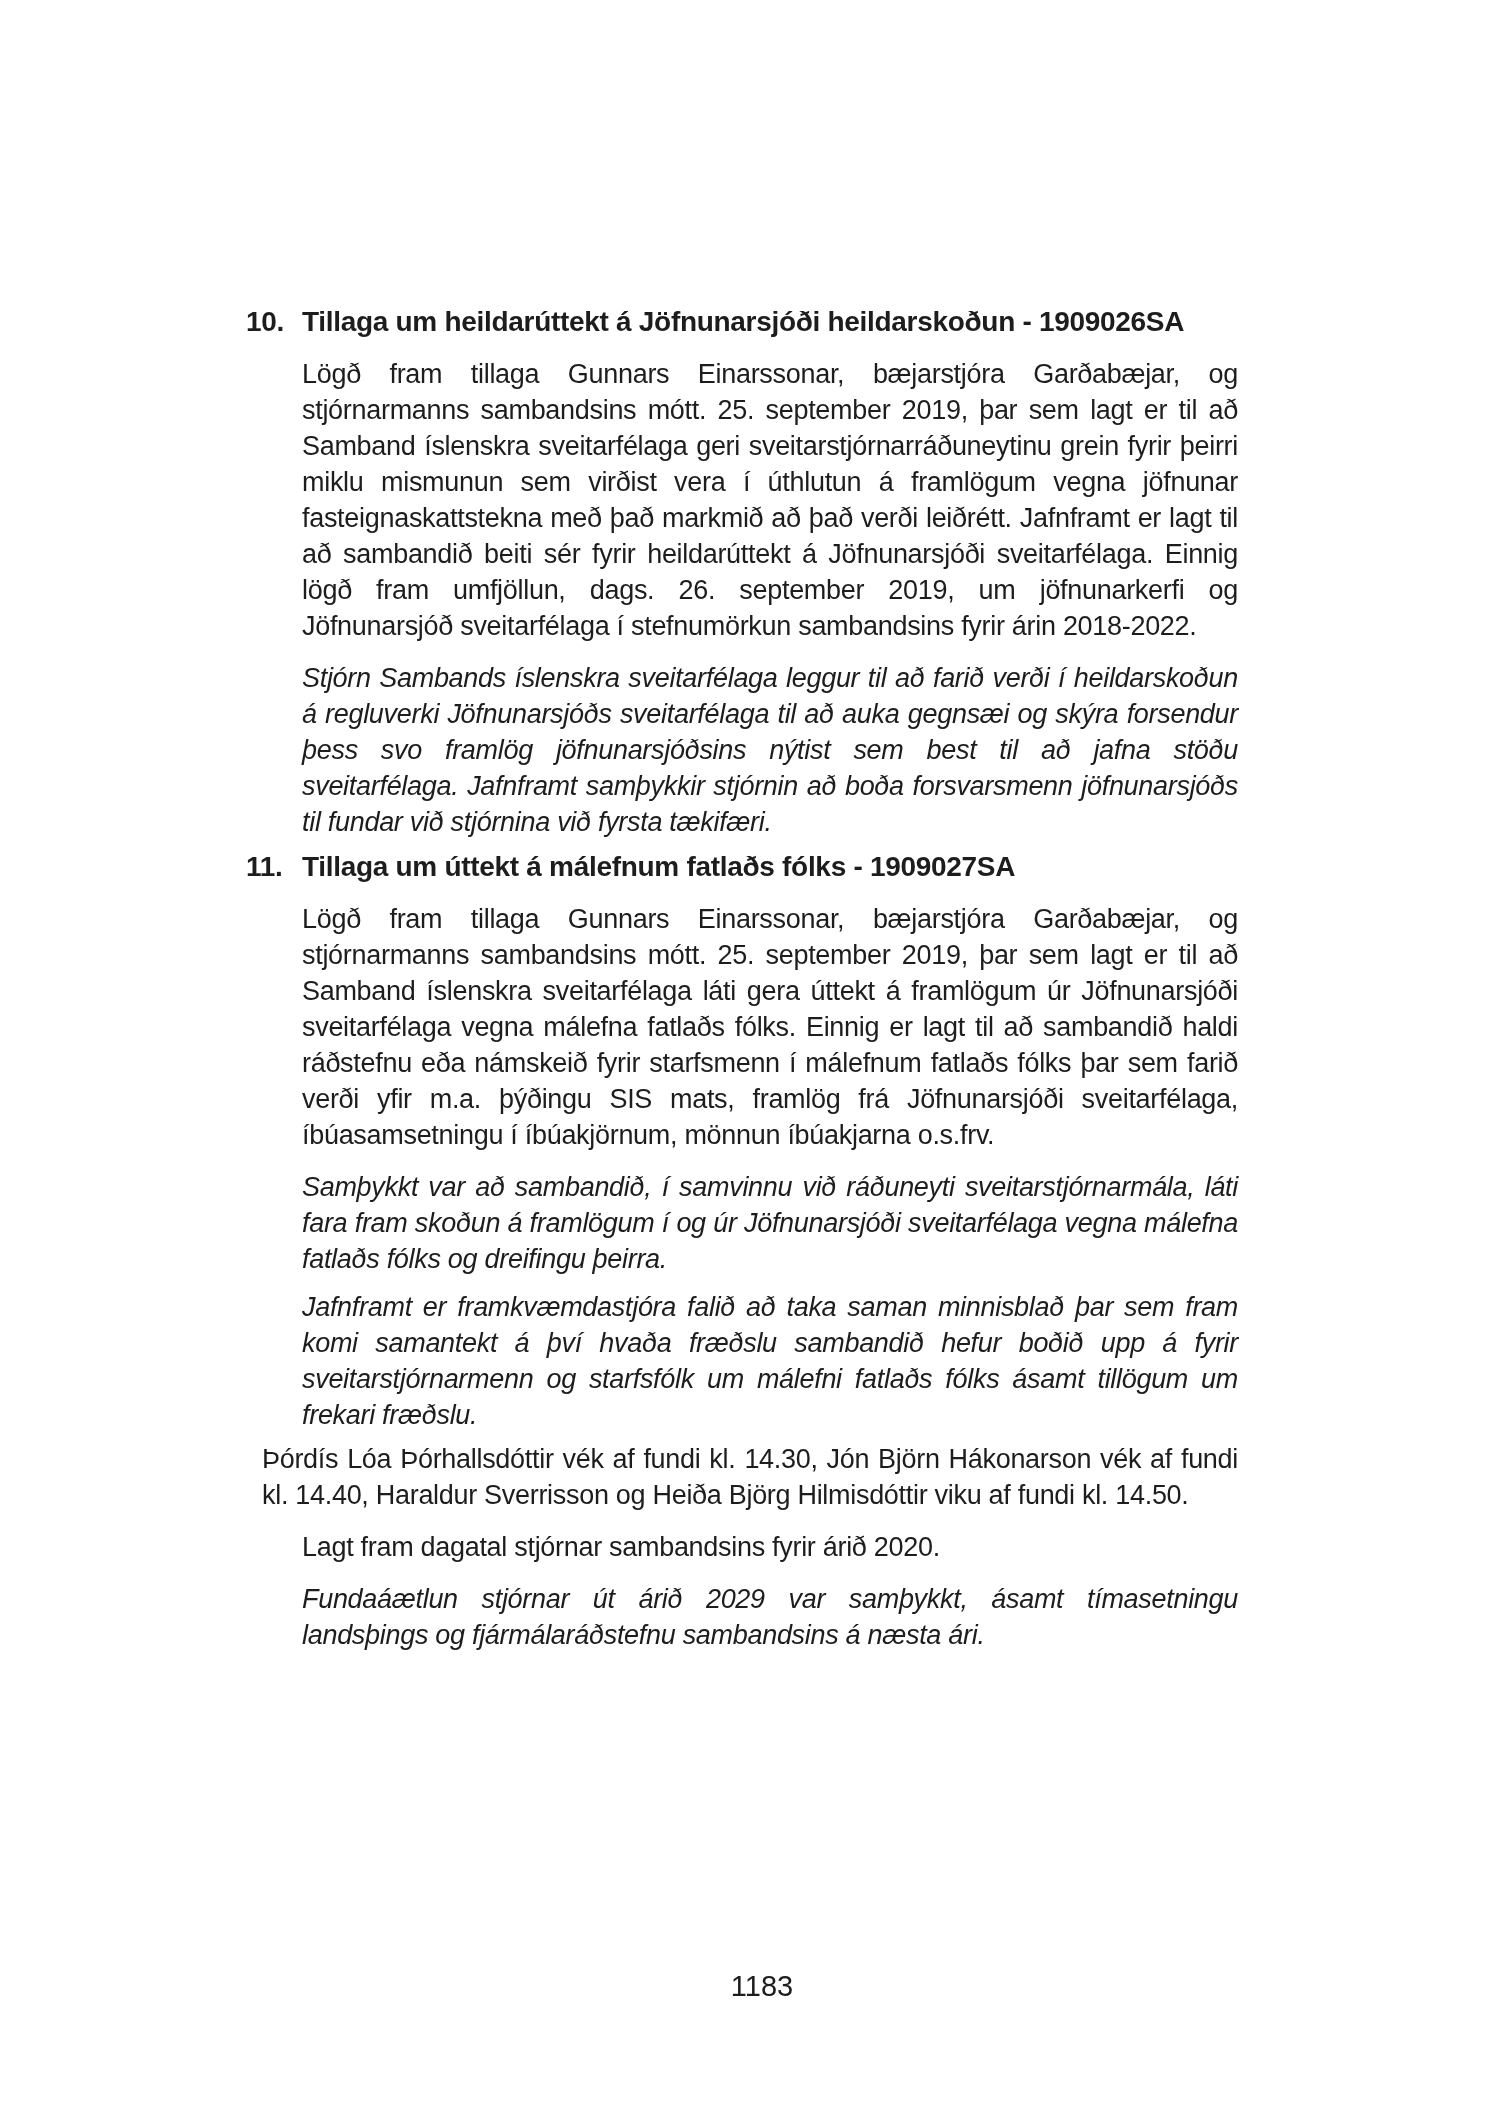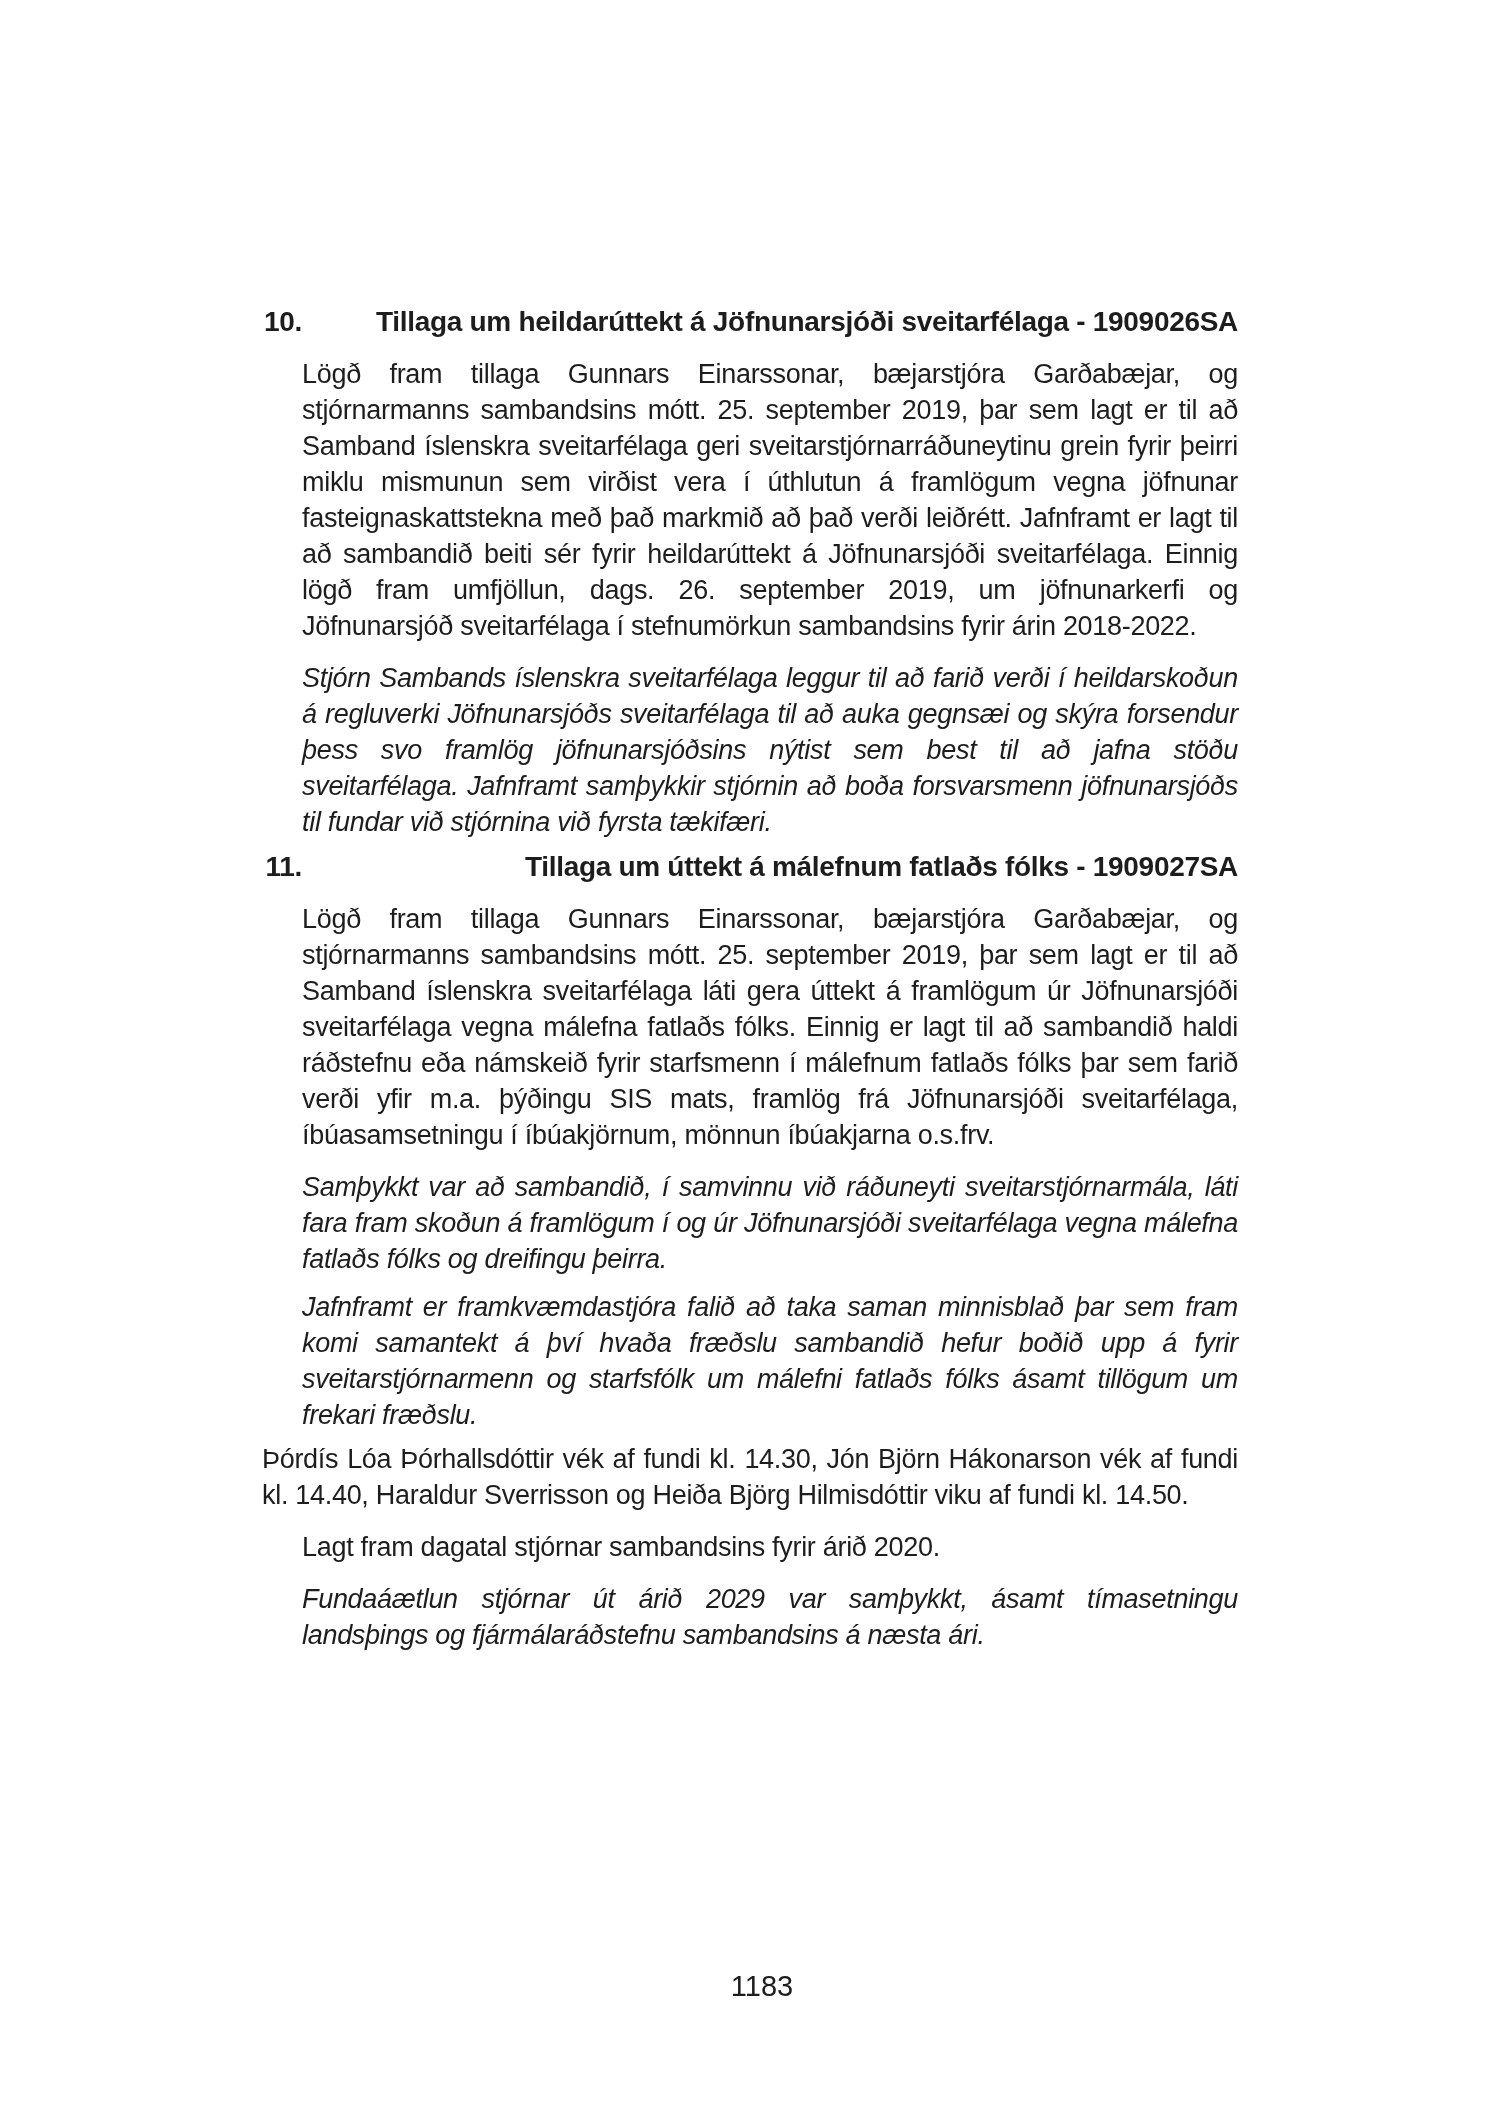--- a/index.html
+++ b/index.html
@@ -24,21 +24,20 @@
   }
   .item { margin: 0; }
   .item-head {
     display: flex;
     align-items: flex-start;
     font-size: 28px;
     font-weight: 700;
     line-height: 37px;
     letter-spacing: -0.3px;
     margin: 0 0 15px 0;
-    text-align: right;
   }
   .item-head.follow { margin-top: 8px; }
   .item-num {
     flex: 0 0 56px;
     width: 56px;
   }
   .item-title { flex: 1 1 auto; }
   .item-body { margin-left: 56px; }
   p.para {
     font-size: 27px;
@@ -69,21 +68,21 @@
 </style>
 </head>
 <body>
 
 <div class="sheet">
   <div class="content">
 
     <div class="item">
       <div class="item-head">
         <span class="item-num">10.</span>
-        <span class="item-title">Tillaga um heildarúttekt á Jöfnunarsjóði sveitarfélaga - 1909026SA</span>
+        <span class="item-title">Tillaga um heildarúttekt á Jöfnunarsjóði heildarskoðun - 1909026SA</span>
       </div>
       <div class="item-body">
         <p class="para">Lögð fram tillaga Gunnars Einarssonar, bæjarstjóra Garðabæjar, og stjórnarmanns sambandsins mótt. 25. september 2019, þar sem lagt er til að Samband íslenskra sveitarfélaga geri sveitarstjórnarráðuneytinu grein fyrir þeirri miklu mismunun sem virðist vera í úthlutun á framlögum vegna jöfnunar fasteignaskattstekna með það markmið að það verði leiðrétt. Jafnframt er lagt til að sambandið beiti sér fyrir heildarúttekt á Jöfnunarsjóði sveitarfélaga. Einnig lögð fram umfjöllun, dags. 26. september 2019, um jöfnunarkerfi og Jöfnunarsjóð sveitarfélaga í stefnumörkun sambandsins fyrir árin 2018-2022.</p>
         <p class="para italic">Stjórn Sambands íslenskra sveitarfélaga leggur til að farið verði í heildarskoðun á regluverki Jöfnunarsjóðs sveitarfélaga til að auka gegnsæi og skýra forsendur þess svo framlög jöfnunarsjóðsins nýtist sem best til að jafna stöðu sveitarfélaga. Jafnframt samþykkir stjórnin að boða forsvarsmenn jöfnunarsjóðs til fundar við stjórnina við fyrsta tækifæri.</p>
       </div>
     </div>
 
     <div class="item">
       <div class="item-head follow">
         <span class="item-num">11.</span>

